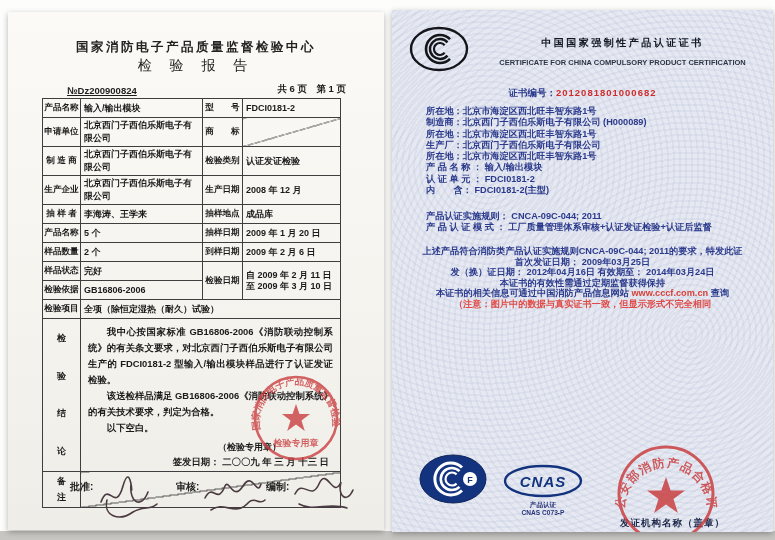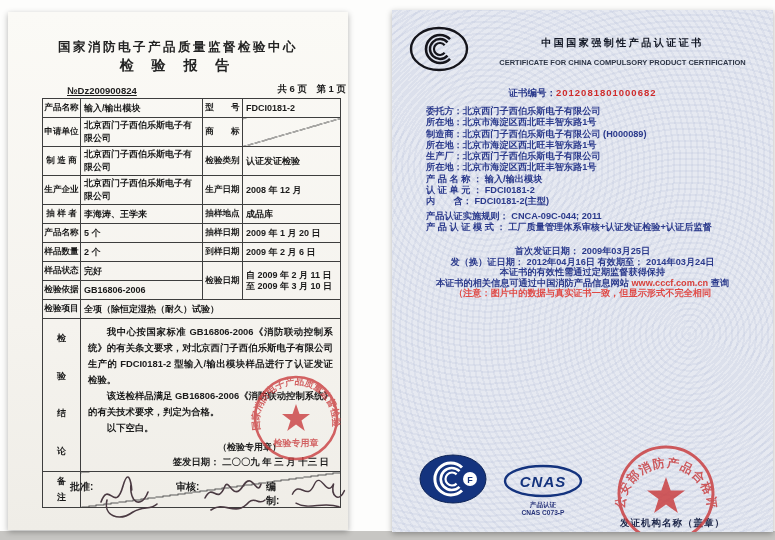--- a/index.html
+++ b/index.html
@@ -3,26 +3,26 @@
 <meta charset="utf-8">
 <style>
   * { margin:0; padding:0; box-sizing:border-box; }
   html,body { width:775px; height:540px; overflow:hidden; }
   body { position:relative; background:#fdfdfc; font-family:"Liberation Sans","DejaVu Sans",sans-serif; }
   .bottom-strip { position:absolute; left:0; bottom:0; width:775px; height:9px; background:#c7c6c3; }
 
   .page { position:absolute; overflow:hidden; box-shadow:0 2px 6px rgba(0,0,0,.3); }
 
   
-  .report-page { left:8px; top:12px; width:340px; height:518px;
+  .report-page { left:8px; top:12px; width:376px; height:518px;
     background:linear-gradient(180deg,#fbfaf6 0%,#f5f3ee 60%,#efede7 100%); color:#1d1d1d; }
   .r-center-name { position:absolute; left:0; right:0; top:27px; text-align:center;
     font-weight:bold; font-size:12.5px; letter-spacing:2.5px; color:#222; }
   .r-doc-title { position:absolute; left:0; right:0; top:45px; text-align:center;
-    font-weight:bold; font-size:14px; letter-spacing:7px; color:#222; }
+    font-weight:normal; font-size:14px; letter-spacing:7px; color:#222; }
   .r-no-row { position:absolute; left:40px; width:298px; top:71px; display:flex;
     justify-content:space-between; align-items:flex-end; font-size:9.5px; font-weight:bold;padding-left:19px; }
   .r-report-no { text-decoration:underline; }
   .r-table { position:absolute; left:34px; top:86px; width:298px; border-collapse:collapse;
     table-layout:fixed; font-size:9px; font-weight:bold; color:#1a1a1a; }
   .r-table td { border:1px solid #3e3e3e; padding:1px 3px; height:19px; overflow:hidden; }
   .r-table td.lab { text-align:center; padding:1px 1px; font-size:8.6px; }
   .diag { background:linear-gradient(to bottom right, transparent 49.2%, #555 49.2%, #555 50.8%, transparent 50.8%); }
   .vert-cell { vertical-align:middle; }
   .vert-stack { display:flex; flex-direction:column; justify-content:space-around; align-items:center; height:100%; }
@@ -214,37 +214,37 @@
   </svg>
 
   <div class="cert-title">中国国家强制性产品认证证书</div>
   <div class="cert-subtitle">CERTIFICATE FOR CHINA COMPULSORY PRODUCT CERTIFICATION</div>
 
   <div class="cert-no-line">
     <span>证书编号：</span><span class="cert-no-num">2012081801000682</span>
   </div>
 
   <div class="info-block">
-    <div>委托方：北京西门子西伯乐斯电子有限公司</div>
     <div>所在地：北京市海淀区西北旺丰智东路1号</div>
     <div>制造商：北京西门子西伯乐斯电子有限公司 (H000089)</div>
     <div>所在地：北京市海淀区西北旺丰智东路1号</div>
     <div>生产厂：北京西门子西伯乐斯电子有限公司</div>
     <div>所在地：北京市海淀区西北旺丰智东路1号</div>
     <div>产 品 名 称 ：  输入/输出模块</div>
     <div>认 证 单 元 ：  FDCI0181-2</div>
     <div>内　　含：  FDCI0181-2(主型)</div>
   </div>
 
   <div class="rule-block">
     <div>产品认证实施规则： CNCA-09C-044; 2011</div>
     <div>产 品 认 证 模 式 ：  工厂质量管理体系审核+认证发证检验+认证后监督</div>
   </div>
 
   <div class="center-block">
+    <div>上述产品符合消防类产品认证实施规则CNCA-09C-044; 2011的要求，特发此证</div>
     <div>首次发证日期： 2009年03月25日</div>
     <div>发（换）证日期： 2012年04月16日  有效期至： 2014年03月24日</div>
     <div>本证书的有效性需通过定期监督获得保持</div>
     <div>
       <span>本证书的相关信息可通过中国消防产品信息网站 </span><span class="query-url">www.cccf.com.cn</span><span> 查询</span>
     </div>
     <div class="red-note">（注意：图片中的数据与真实证书一致，但显示形式不完全相同</div>
   </div>
 
   <svg class="cccf-logo" width="72" height="52" viewBox="0 0 72 52">

